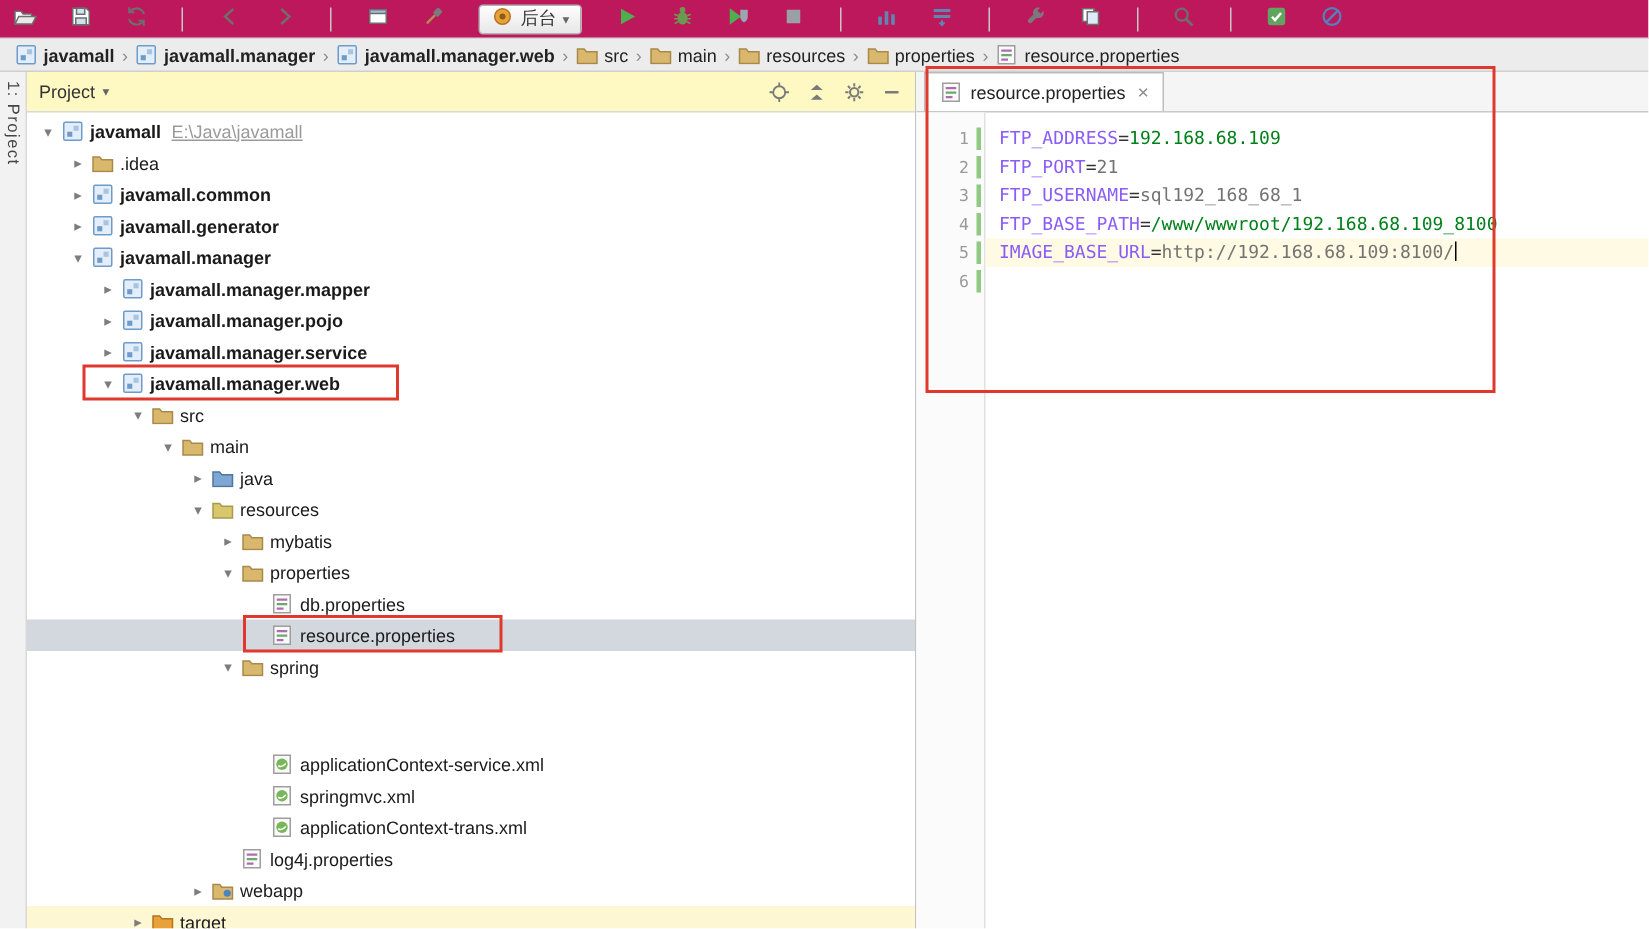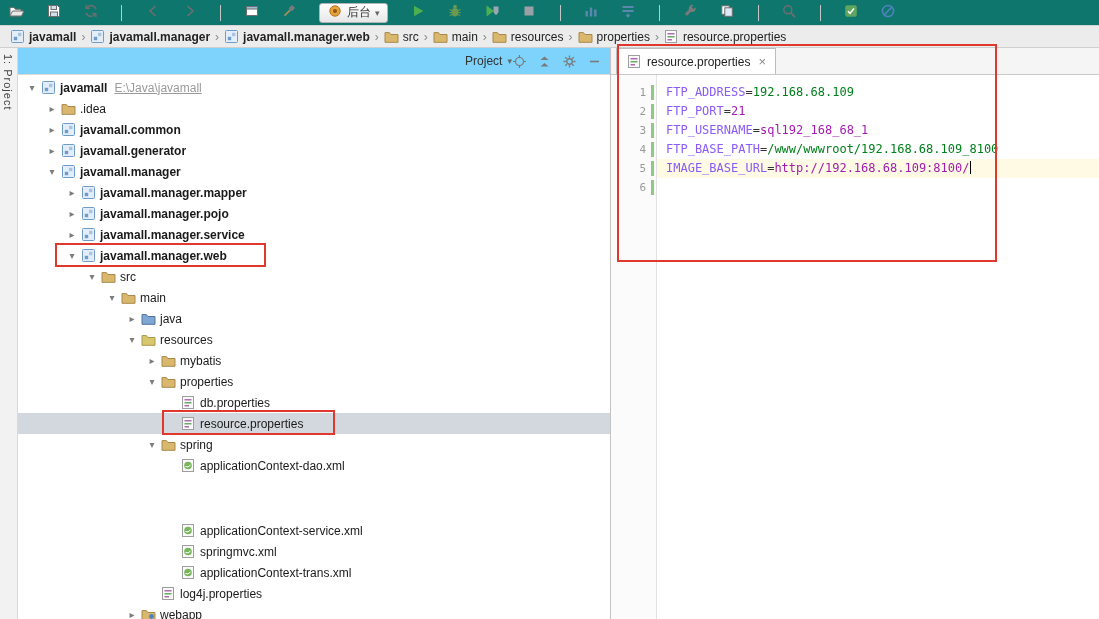--- a/index.html
+++ b/index.html
@@ -4,21 +4,21 @@
 <style>
   * { margin:0; padding:0; box-sizing:border-box; }
   html,body { width:1099px; height:619px; }
   body {
     font-family:"Liberation Sans", sans-serif;
     font-size:12px; color:#222; background:#fff;
     position:relative; overflow:hidden;
   }
   
   .toolbar {
-    height:26px; background:#0f766e; border-bottom:1px solid #d5d5d5;
+    height:26px; background:#be185d; border-bottom:1px solid #d5d5d5;
     display:flex; align-items:center; padding:0 5px; gap:14px;
   }
   .tb-btn { width:23px; height:22px; display:flex; align-items:center; justify-content:center; border-radius:3px; }
   .tb-sep { width:1px; height:16px; background:#c6c6c6; margin:0 5px; }
   .run-combo {
     display:flex; align-items:center; gap:4px; height:20px; padding:0 7px; margin:0 5px;
     border:1px solid #b4b4b4; border-radius:3px;
     background:linear-gradient(#fefefe,#e7e7e7); color:#333;
   }
   .combo-caret { color:#666; font-size:9px; }
@@ -32,22 +32,22 @@
   .bc-icon { display:inline-flex; width:15px; justify-content:center; }
   
   .main { display:flex; height:571px; }
   .stripe { width:18px; background:#f2f2f2; border-right:1px solid #d9d9d9; position:relative; flex:none; }
   .stripe-label {
     position:absolute; top:6px; left:2px; writing-mode:vertical-rl;
     font-size:11px; color:#444; letter-spacing:1px;
   }
   .project { width:593px; flex:none; display:flex; flex-direction:column; background:#fff; border-right:1px solid #c3c3c3; }
   .panel-header {
-    height:27px; background:#7dd3fc; border-bottom:1px solid #d9d9d9;
-    display:flex; align-items:center; justify-content:flex-end; padding:0 8px;
+    height:27px; background:#fef9c3; border-bottom:1px solid #d9d9d9;
+    display:flex; align-items:center; justify-content:space-between; padding:0 8px;
   }
   .ph-left { display:flex; align-items:center; gap:5px; color:#333; }
   .ph-caret { color:#666; font-size:9px; }
   .ph-icons { display:flex; align-items:center; gap:10px; }
   .ph-icons span { display:inline-flex; }
   .tree { flex:1; overflow:hidden; padding-top:2px; }
   .tree-row { height:21px; display:flex; align-items:center; white-space:nowrap; cursor:default; }
   .tree-row.selected { background:#d2d8de; }
   .tree-row.hl-yellow { background:#fdf8d3; }
   .chev { width:16px; flex:none; text-align:center; color:#7d7d7d; font-size:10px; }
@@ -72,21 +72,21 @@
     padding-top:8px; text-align:right; color:#9a9a9a; font-size:11px;
   }
   .gutter .ln { height:19px; line-height:19px; padding-right:10px; position:relative; }
   .gutter .ln .chg { position:absolute; right:2px; top:2px; bottom:2px; width:3px; background:#8fc982; }
   .code { flex:1; padding-top:8px; min-width:0; }
   .code-line { height:19px; line-height:19px; padding-left:9px; white-space:pre; }
   .code-line.current { background:#fffae3; }
   .k { color:#8b5cf6; }
   .eq { color:#333; }
   .v-green { color:#00801a; }
-  .v-blue { color:#a21caf; }
+  .v-blue { color:#737373; }
   .caret { display:inline-block; width:1px; height:13px; background:#000; vertical-align:-2px; margin-left:1px; }
   
   .ann { position:absolute; border:2px solid #e0382d; pointer-events:none; z-index:10; }
 </style>
 </head>
 <body>
 
 <div class="toolbar">
   <span class="tb-btn">
       <span><svg width="17" height="16">
@@ -514,31 +514,20 @@
         </div>
         <div class="tree-row" style="padding-left: 126px;">
           <span class="chev">▾</span>
           <span class="t-ico">
             <svg width="15" height="13" viewBox="0 0 15 13">
               <path d="M1 2.6 h4.4 l1.5 1.9 H14 v7.8 H1 z" fill="#d9b86e" stroke="#a8894a"></path>
             </svg>
           </span>
           <span class="t-label">spring</span>
         </div>
-        <div class="tree-row" style="padding-left: 146px;">
-          <span class="chev"></span>
-          <span class="t-ico">
-            <svg width="14" height="15">
-              <rect x="1.5" y="1.5" width="11" height="12" fill="#fafafa" stroke="#9e9e9e"></rect>
-              <circle cx="7" cy="7.5" r="3.8" fill="#77b75a"></circle>
-              <path d="M4.5 8.5 q2.5 1.5 5 -1.5" stroke="#fff" fill="none" stroke-width="1"></path>
-            </svg>
-          </span>
-          <span class="t-label">applicationContext-dao.xml</span>
-        </div>
         <div class="tree-row" style="padding-left: 146px; margin-top: 44px;">
           <span class="chev"></span>
           <span class="t-ico">
             <svg width="14" height="15">
               <rect x="1.5" y="1.5" width="11" height="12" fill="#fafafa" stroke="#9e9e9e"></rect>
               <circle cx="7" cy="7.5" r="3.8" fill="#77b75a"></circle>
               <path d="M4.5 8.5 q2.5 1.5 5 -1.5" stroke="#fff" fill="none" stroke-width="1"></path>
             </svg>
           </span>
           <span class="t-label">applicationContext-service.xml</span>

